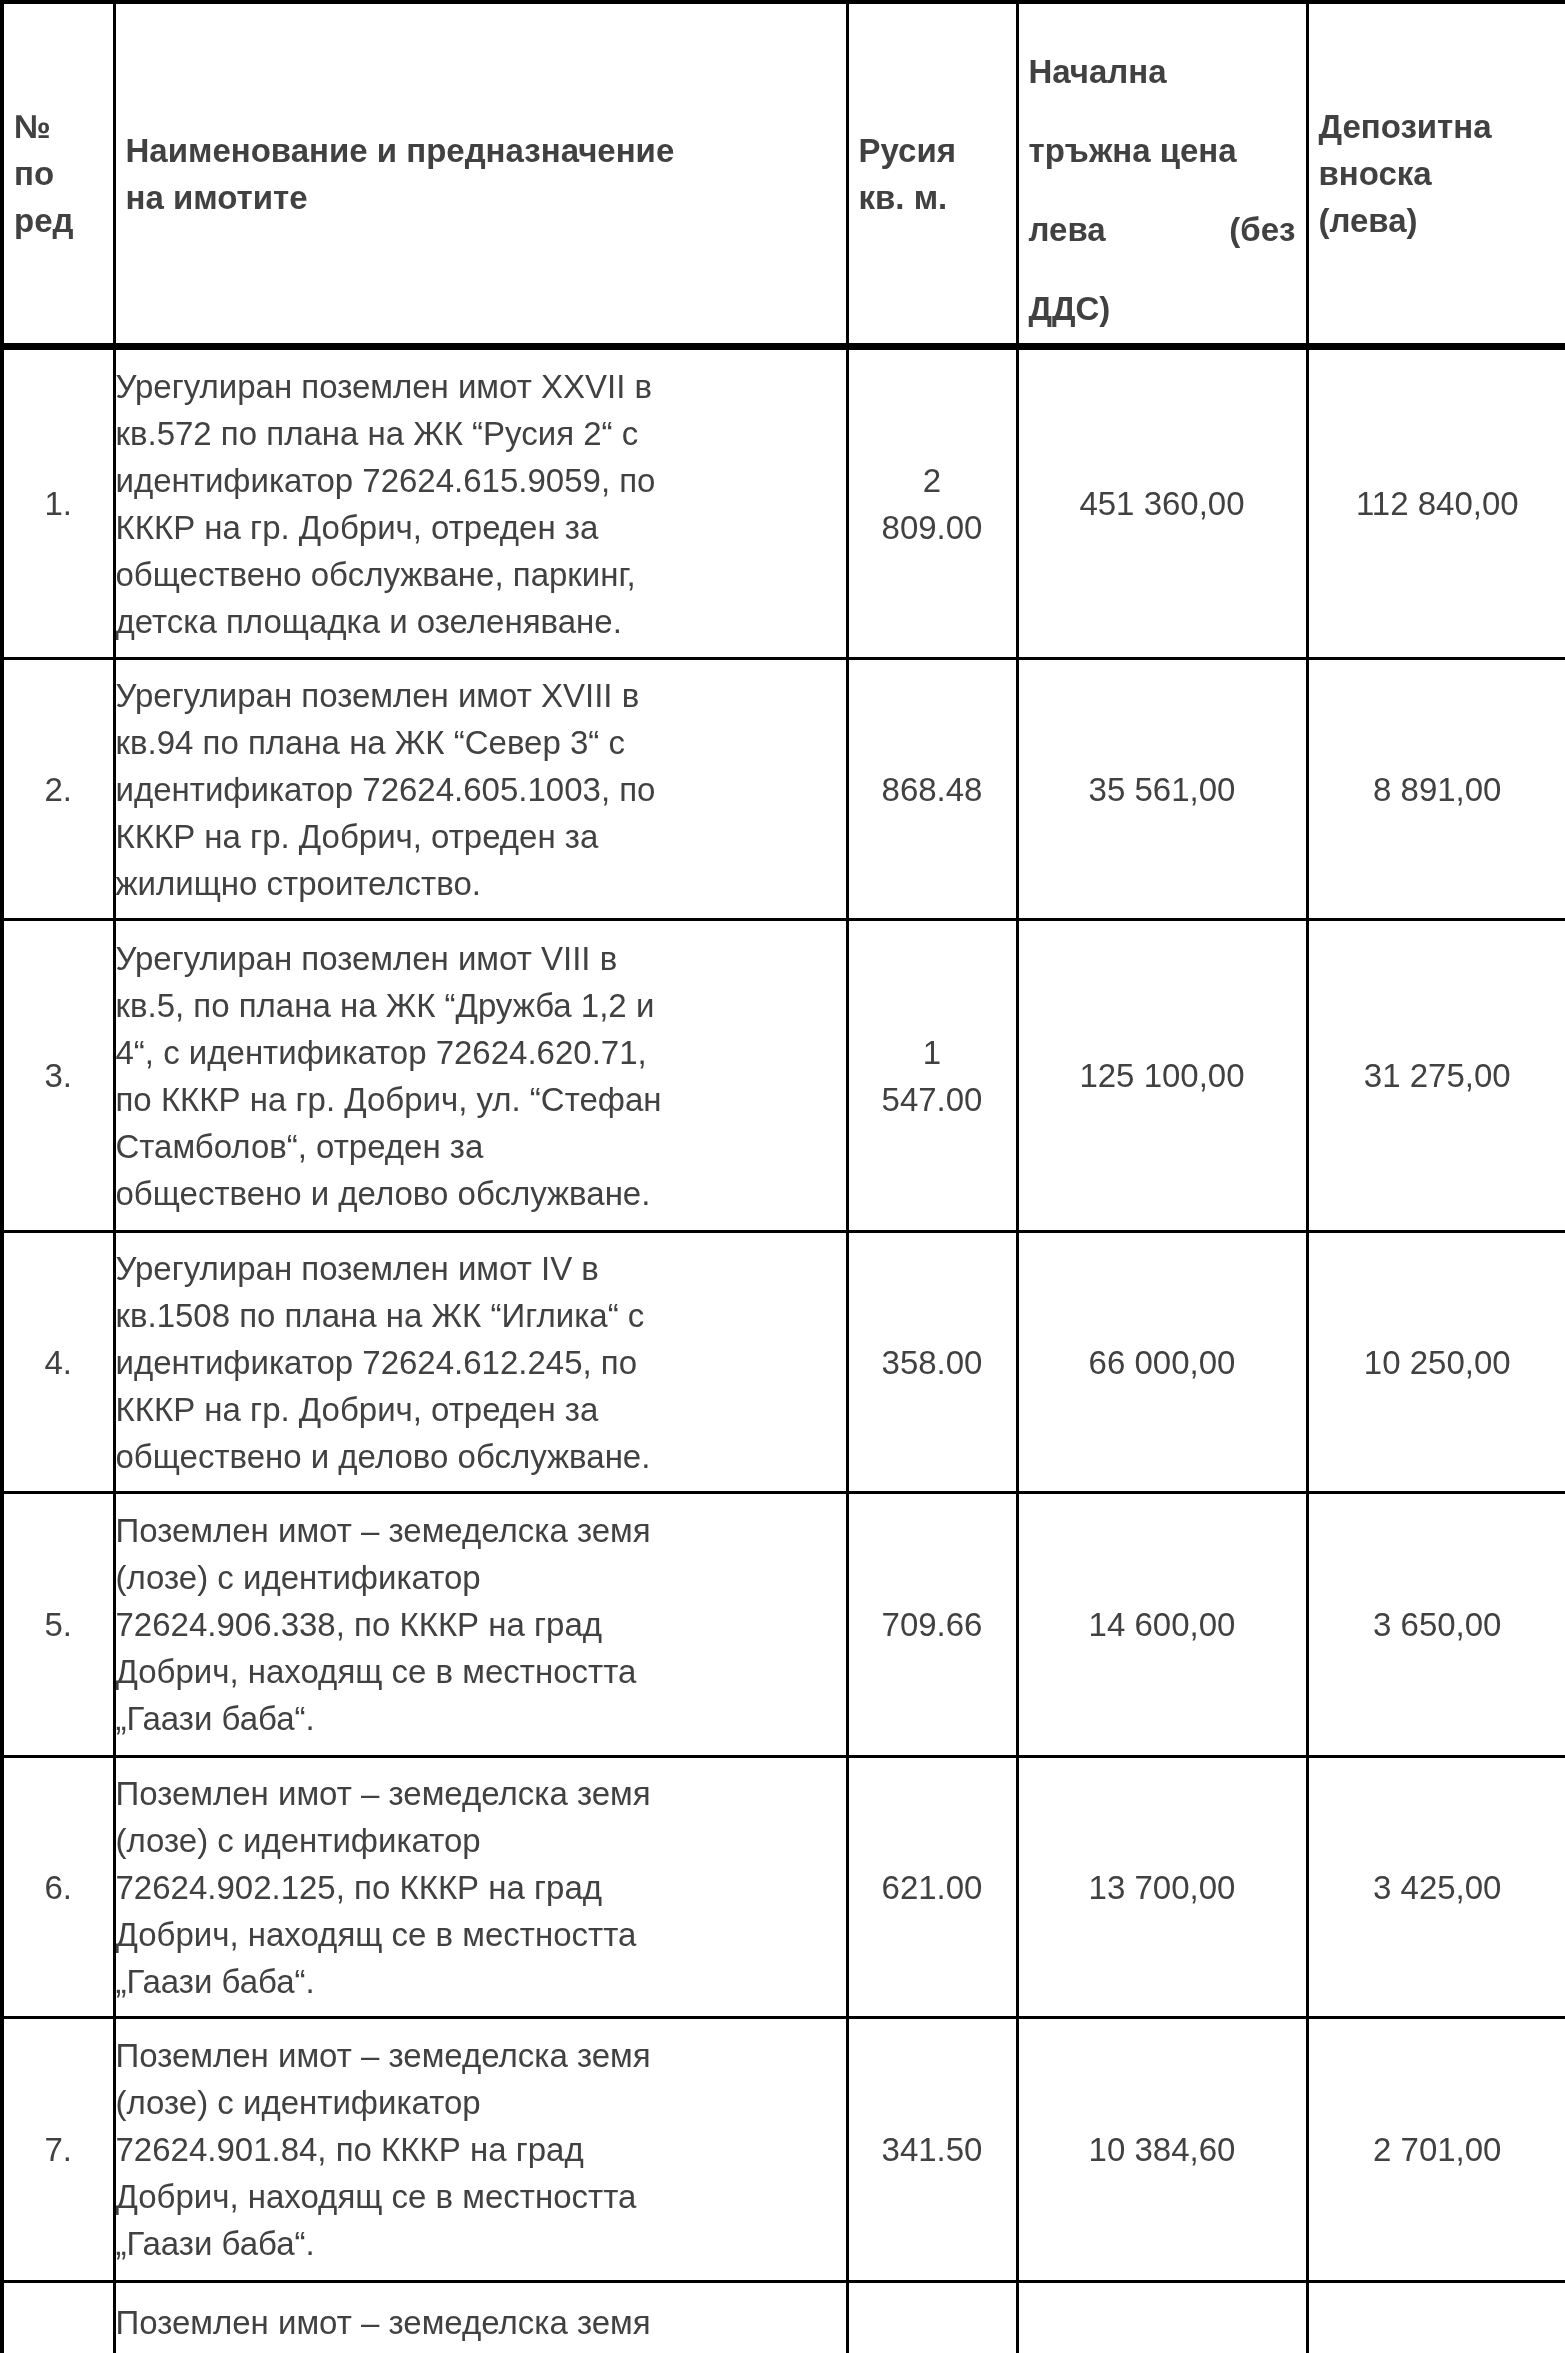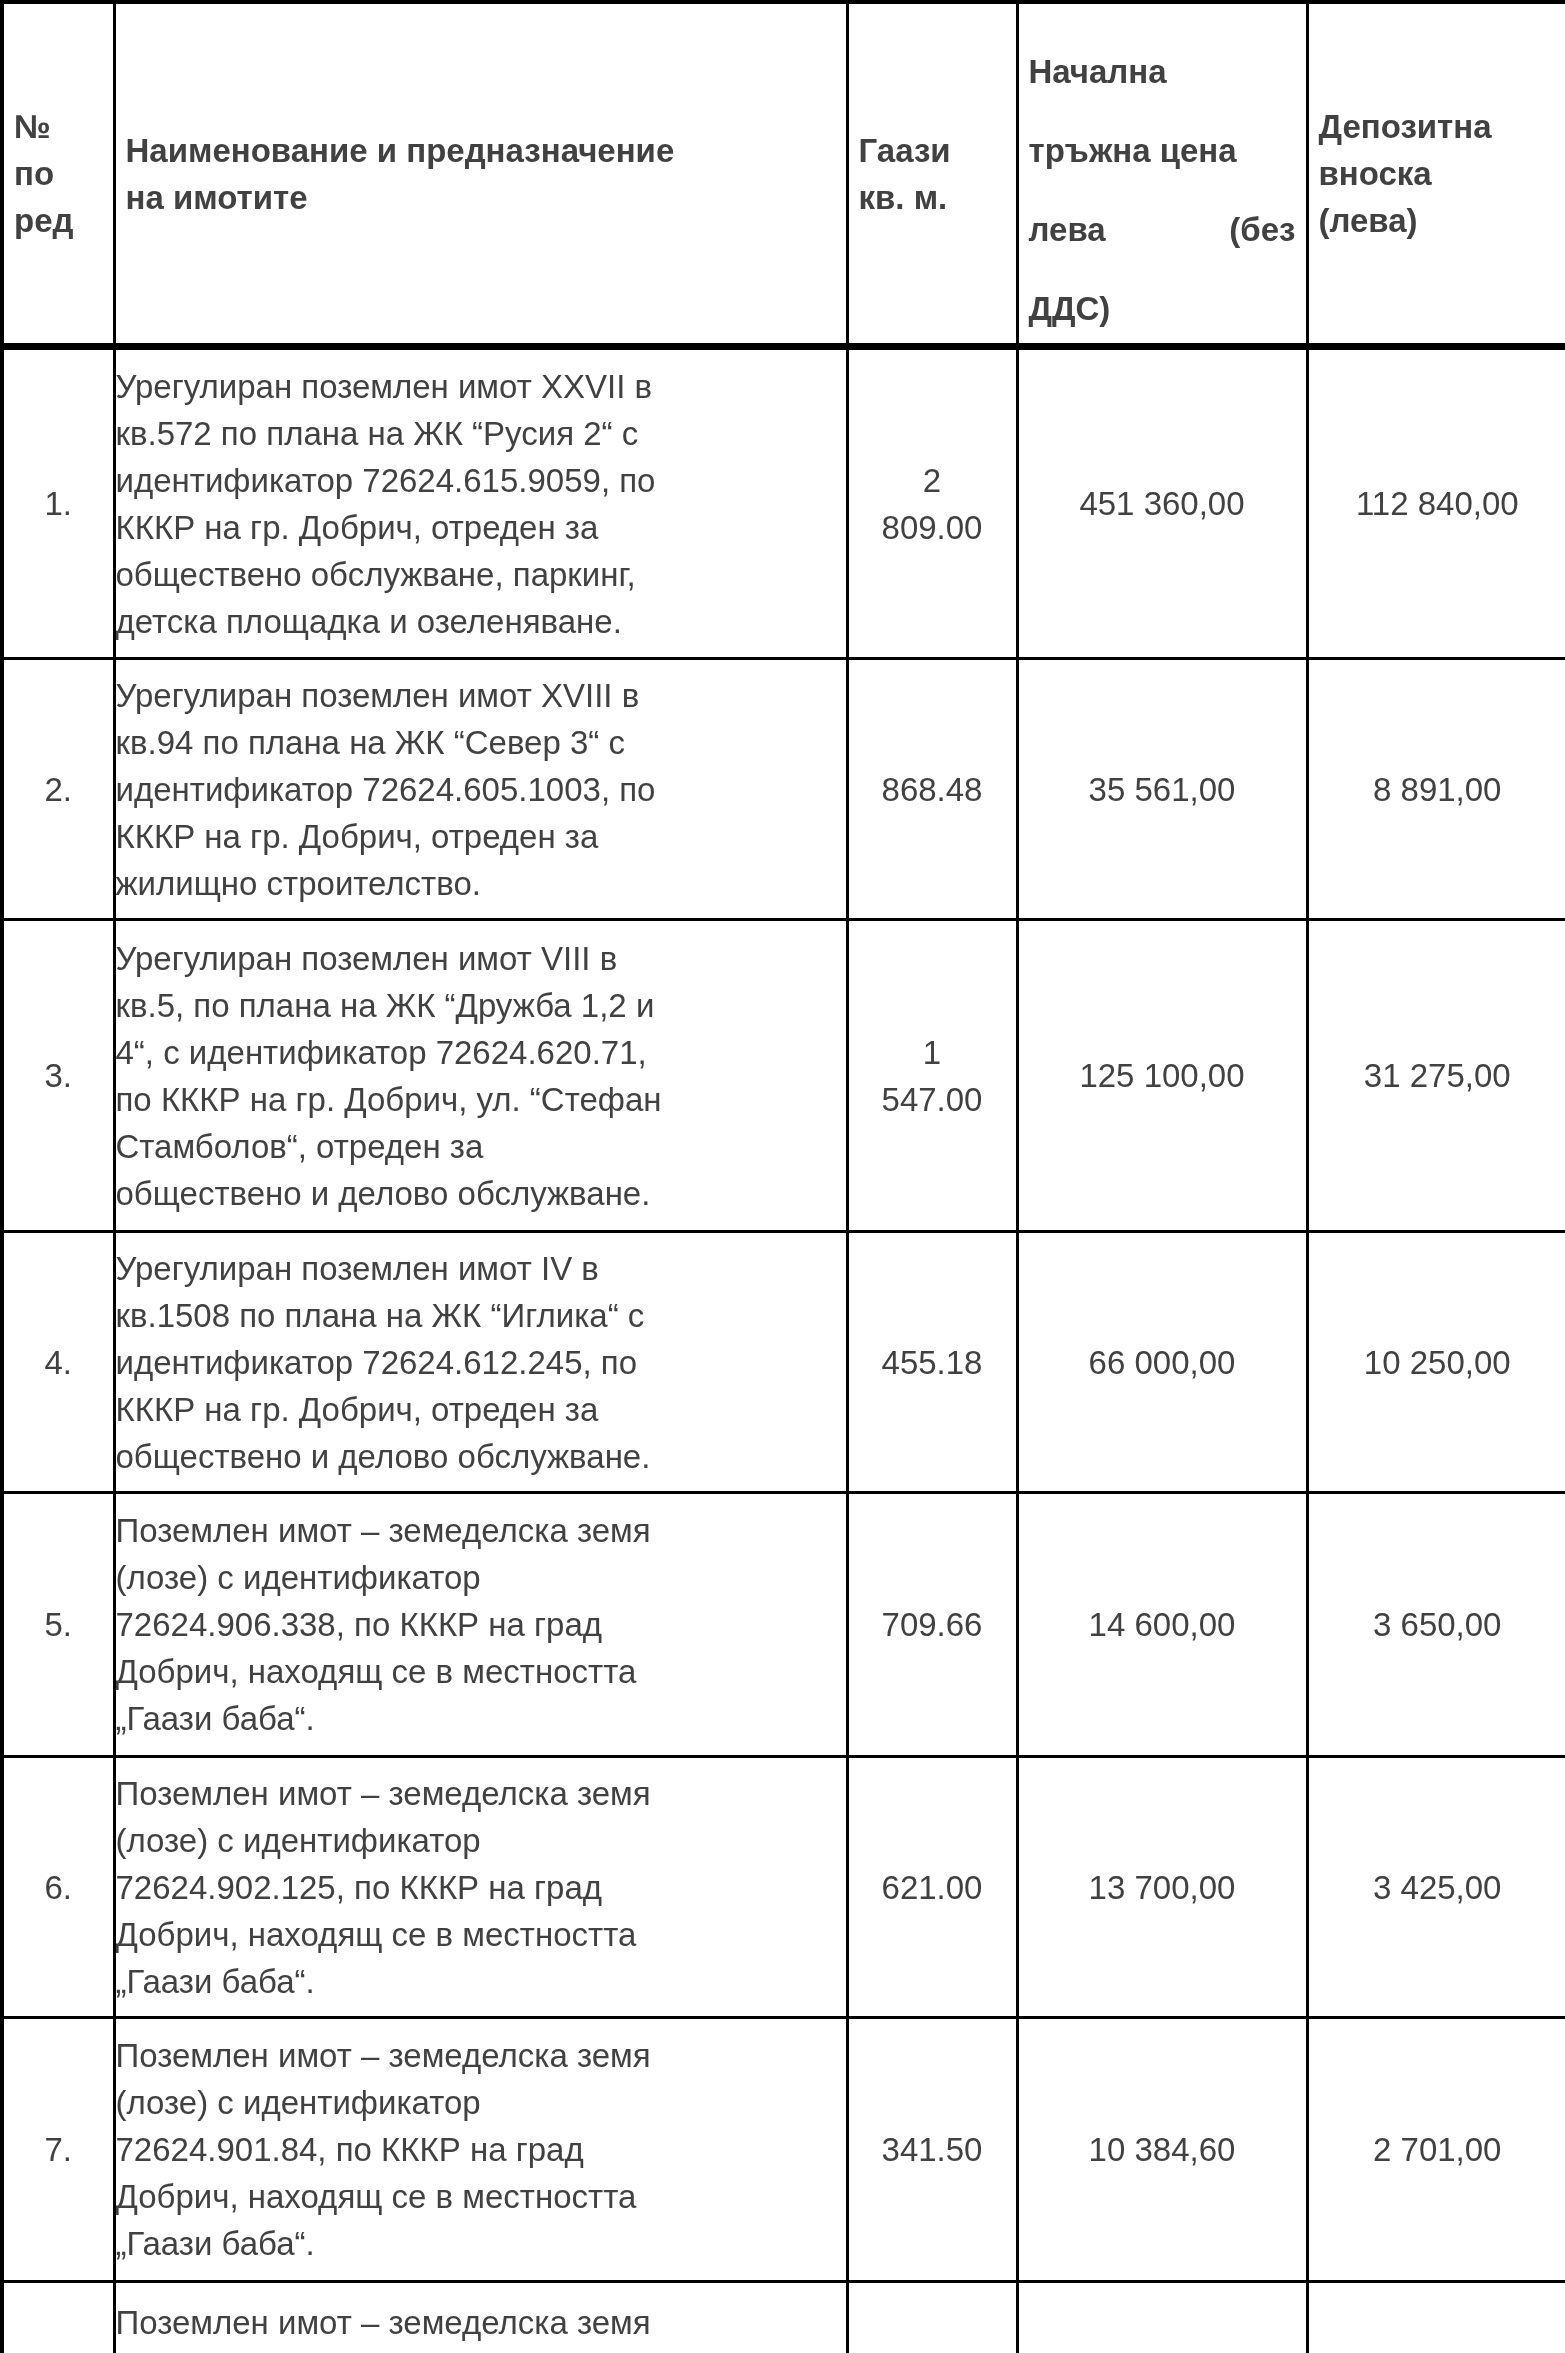--- a/index.html
+++ b/index.html
@@ -77,21 +77,21 @@
     <col class="c-price">
     <col class="c-deposit">
   </colgroup>
   <thead>
     <tr>
       <th class="pre">№
 по
 ред</th>
       <th class="pre">Наименование и предназначение
 на имотите</th>
-      <th class="pre">Гаази
+      <th class="pre">Русия
 кв. м.</th>
       <th>
         <span class="price-line">Начална</span>
         <span class="price-line">тръжна цена</span>
         <span class="price-line price-line-justify">
           <span>лева</span>
           <span>(без</span>
         </span>
         <span class="price-line">ДДС)</span>
       </th>
@@ -138,21 +138,21 @@
       <td class="cell-price">125 100,00</td>
       <td class="cell-deposit">31 275,00</td>
     </tr>
     <tr class="r5">
       <td class="cell-num">4.</td>
       <td class="cell-name pre">Урегулиран поземлен имот IV в
 кв.1508 по плана на ЖК “Иглика“ с
 идентификатор 72624.612.245, по
 КККР на гр. Добрич, отреден за
 обществено и делово обслужване.</td>
-      <td class="cell-area pre">455.18</td>
+      <td class="cell-area pre">358.00</td>
       <td class="cell-price">66 000,00</td>
       <td class="cell-deposit">10 250,00</td>
     </tr>
     <tr class="r5b">
       <td class="cell-num">5.</td>
       <td class="cell-name pre">Поземлен имот – земеделска земя
 (лозе) с идентификатор
 72624.906.338, по КККР на град
 Добрич, находящ се в местността
 „Гаази баба“.</td>

